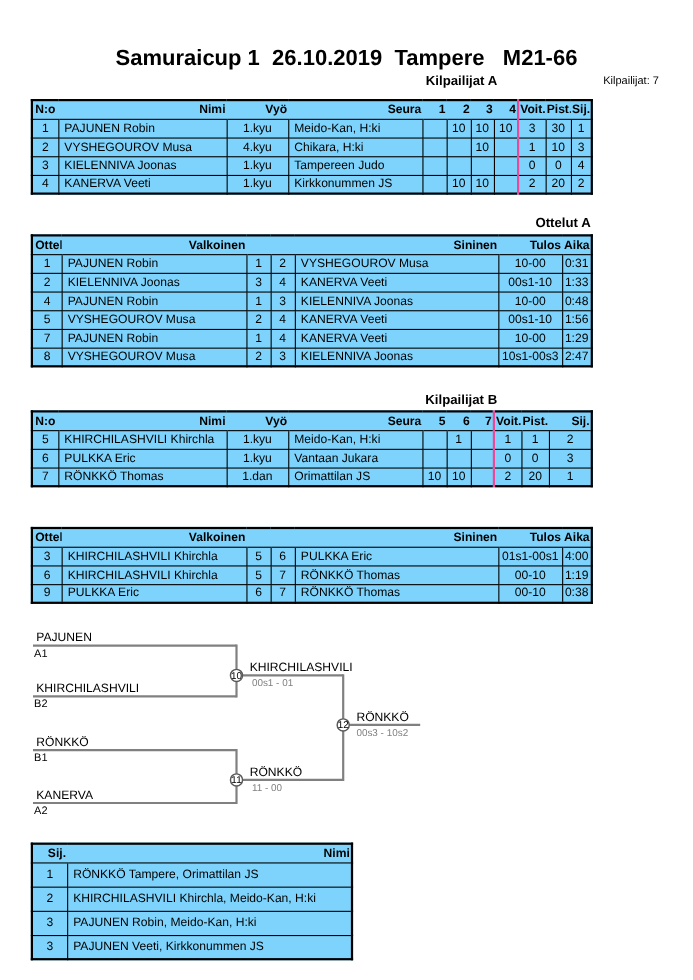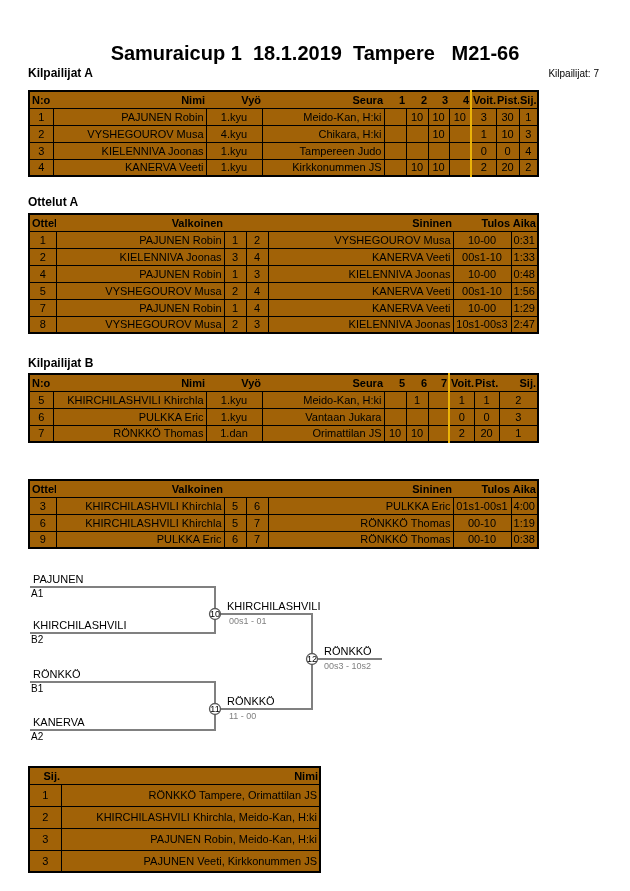--- a/index.html
+++ b/index.html
@@ -1,43 +1,43 @@
 <!DOCTYPE html>
 <html><head>
 <meta charset="utf-8">
 <style>
   *{box-sizing:border-box;margin:0;padding:0}
   html,body{background:#fff}
   body{font-family:"Liberation Sans",sans-serif;color:#000}
   .page{position:relative;width:630px;height:891px;background:#fff;overflow:hidden}
   .abs{position:absolute}
   #main-title{left:0;top:42px;width:630px;text-align:center;font-weight:bold;font-size:20px;white-space:pre}
-  .sec-title{font-weight:bold;font-size:12px;text-align:left;white-space:pre}
+  .sec-title{font-weight:bold;font-size:12px;text-align:right;white-space:pre}
   #note{top:68px;right:31px;font-size:10px}
-  table{position:absolute;border-collapse:collapse;table-layout:fixed;border:2px solid #000;font-size:11px;background:#a16207}
+  table{position:absolute;border-collapse:collapse;table-layout:fixed;border:2px solid #000;font-size:11px;background:#7dd3fc}
   th{font-weight:bold;text-align:right;height:17px;padding:0 1px;border:none;border-bottom:1px solid #000;white-space:nowrap;overflow:hidden;font-size:11px}
   td{border:1px solid #000;text-align:center;height:17px;padding:0 2px;white-space:nowrap;overflow:hidden}
   th.left{text-align:left;padding-left:2px}
-  td.left{text-align:right;padding-left:5px}
-  .thick{border-left:2px solid #eab308}
+  td.left{text-align:left;padding-left:5px}
+  .thick{border-left:2px solid #ec4899}
   #t-tulokset td{height:22px}
   svg text{font-family:"Liberation Sans",sans-serif;fill:#000}
   .bk-line{stroke:#808080;stroke-width:2;fill:none}
   .bk-name{font-size:11px}
   .bk-seed{font-size:10px}
   .bk-score{font-size:9px;fill:#808080}
   .bk-num{font-size:9px;text-anchor:middle}
   .bk-circle{fill:#fff;stroke:#595959;stroke-width:1.3}
 </style>
 </head>
 <body>
 
 <div class="page">
 
-  <div class="abs" id="main-title">Samuraicup 1  18.1.2019  Tampere   M21-66</div>
+  <div class="abs" id="main-title">Samuraicup 1  26.10.2019  Tampere   M21-66</div>
   <div class="abs" id="note">Kilpailijat: 7</div>
 
   <div class="abs sec-title" style="left:28px;top:66px;width:424px">Kilpailijat A</div>
   <table id="t-kilp-a" style="left:28px;top:90px;width:509px">
     <colgroup>
       <col style="width:24px">
         <col style="width:153px">
         <col style="width:56px">
         <col style="width:122px">
       <col style="width:22px">

